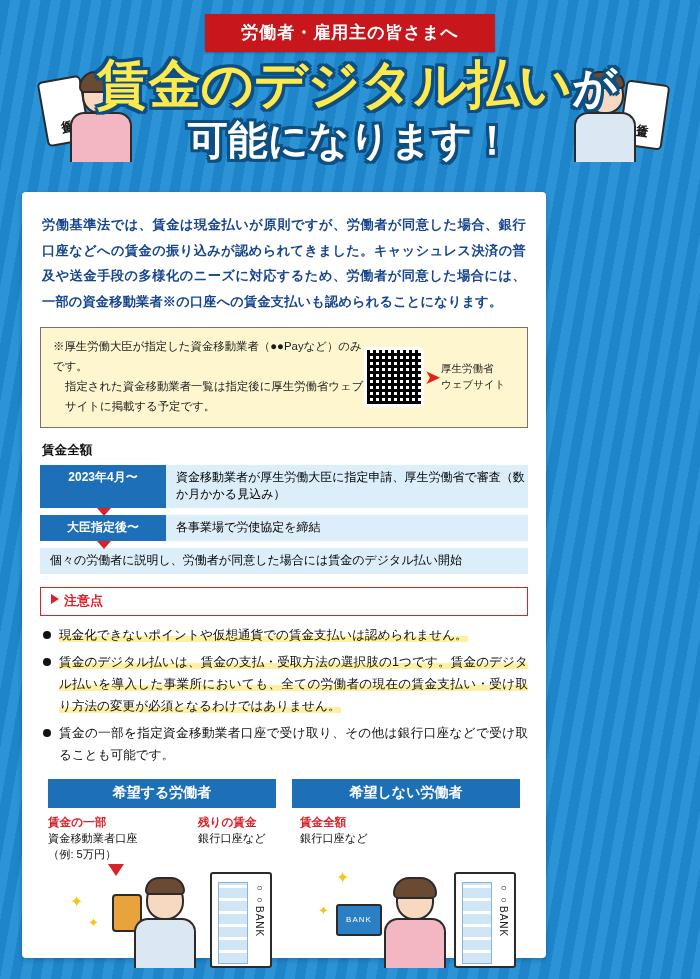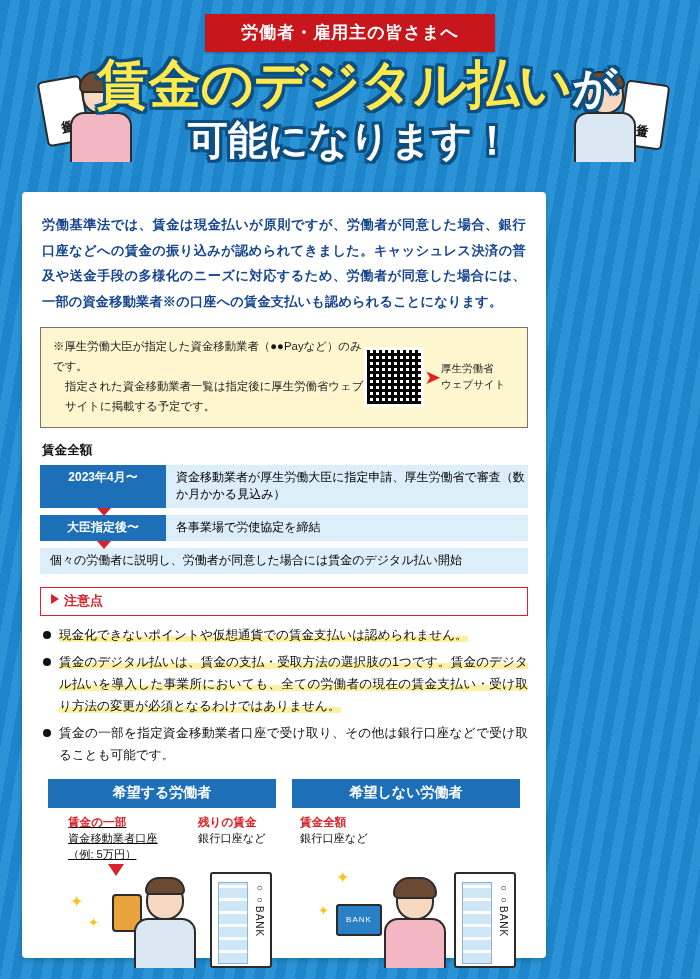--- a/index.html
+++ b/index.html
@@ -281,21 +281,21 @@
     color: #d8232a;
     font-size: 11.6px;
     font-weight: bold;
     line-height: 1.4;
   }
   .lbl-sub {
     color: #111;
     font-size: 11.2px;
     line-height: 1.45;
   }
-  .lbl-a { position: absolute; left: 20px; top: 6px; text-decoration: underline; }
+  .lbl-a { position: absolute; left: 0; top: 6px; }
   .lbl-b { position: absolute; left: 150px; top: 6px; }
   .lbl-c { position: absolute; left: 8px; top: 6px; }
 
   
   .bank {
     position: absolute;
     right: 4px; bottom: 0;
     width: 62px; height: 96px;
     border: 2px solid #2b2b2b;
     border-radius: 3px;

